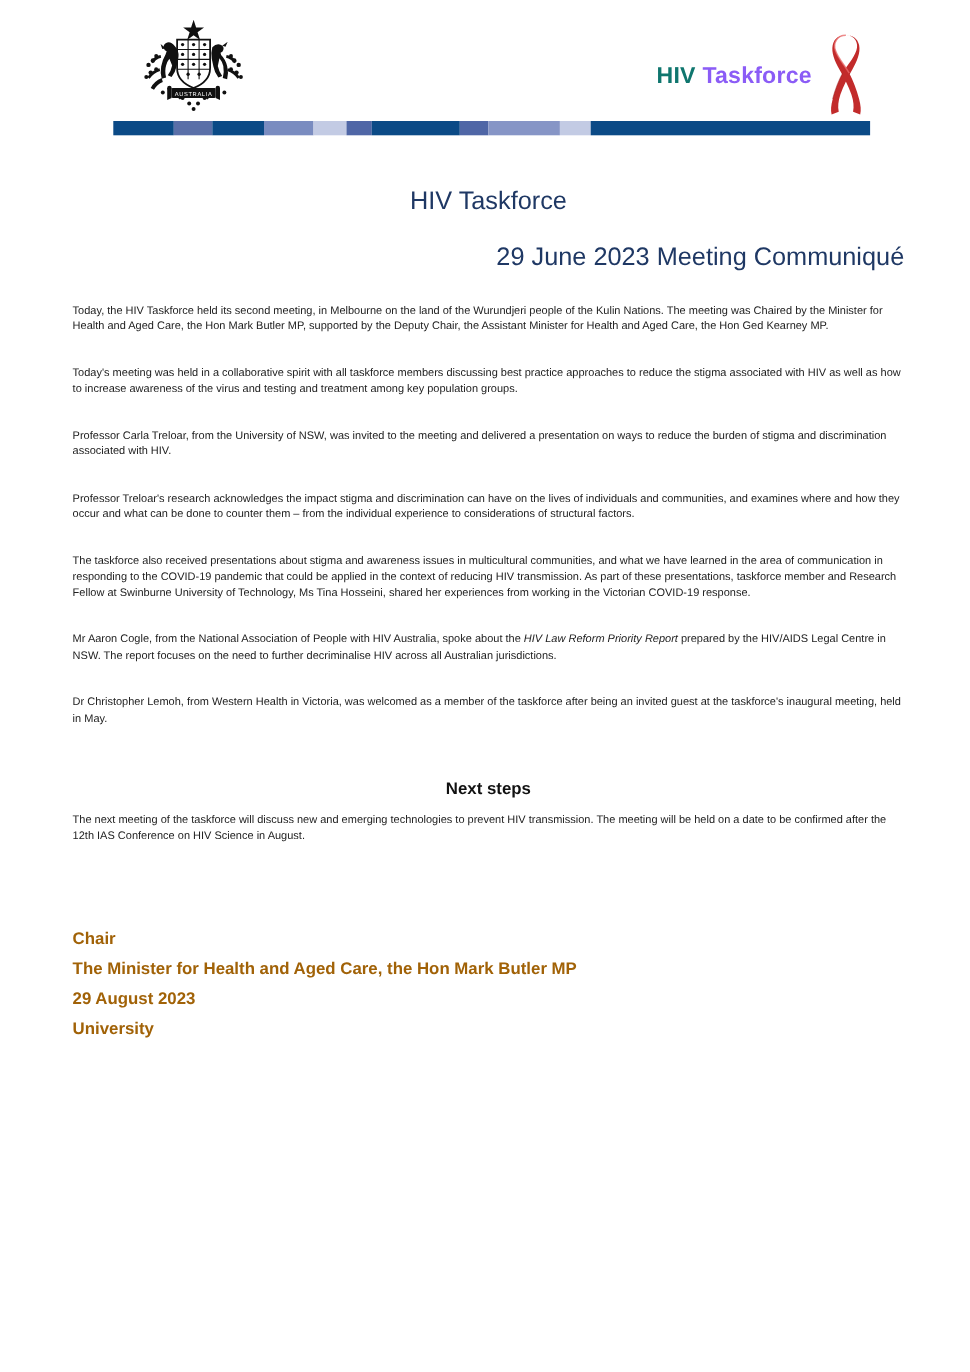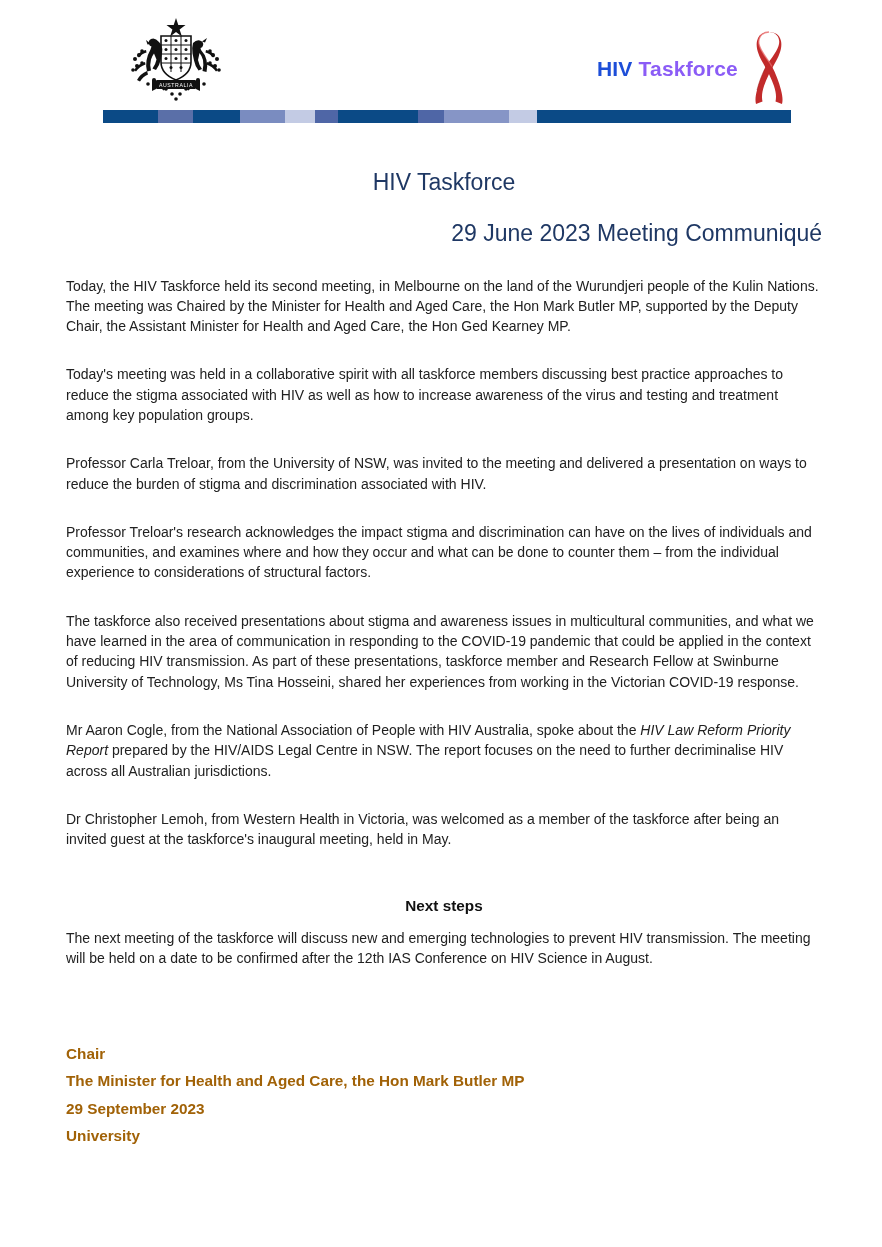--- a/index.html
+++ b/index.html
@@ -40,21 +40,21 @@
     gap: 10px;
   }
   .hiv-wordmark {
     font-size: 21px;
     letter-spacing: 0.2px;
     white-space: nowrap;
     line-height: 1;
   }
   .hiv-wordmark .w-hiv {
     font-weight: bold;
-    color: #1d4ed8;
+    color: #0f766e;
   }
   .hiv-wordmark .w-task {
     font-weight: bold;
     color: #8b5cf6;
   }
   .ribbon { width: 42px; height: 76px; }
   .ribbon svg { display: block; width: 100%; height: 100%; }
 
   
   .band {
@@ -83,21 +83,21 @@
     margin: 0;
     padding: 0;
     line-height: 1.25;
   }
   .title.t1 { margin-top: 8px; }
   .title.t2 { margin-top: 22px; text-align: right; }
 
   .body-text {
     margin: 0;
     padding: 0;
-    font-size: 14px;
+    font-size: 10px;
     line-height: 1.45;
     color: #212121;
     text-align: left;
   }
   .body-text + .body-text { margin-top: 28px; }
 
   .para-block { margin-top: 28px; }
 
   .section-heading {
     font-size: 15.3px;
@@ -250,17 +250,17 @@
   </div>
 
   <div class="next-steps-block">
     <div class="section-heading">Next steps</div>
     <p class="body-text">The next meeting of the taskforce will discuss new and emerging technologies to prevent HIV transmission. The meeting will be held on a date to be confirmed after the 12th IAS Conference on HIV Science in August.</p>
   </div>
 
   <div class="signature-block">
     <div class="sig-line">Chair</div>
     <div class="sig-line">The Minister for Health and Aged Care, the Hon Mark Butler MP</div>
-    <div class="sig-line">29 September 2023</div>
+    <div class="sig-line">29 August 2023</div>
     <div class="sig-line">University</div>
   </div>
 
 </div>
 
 </body></html>

